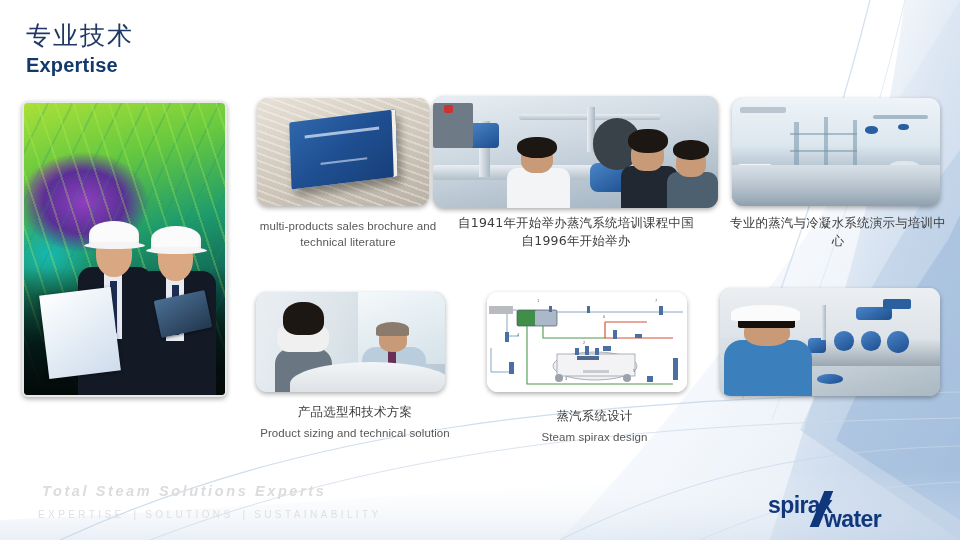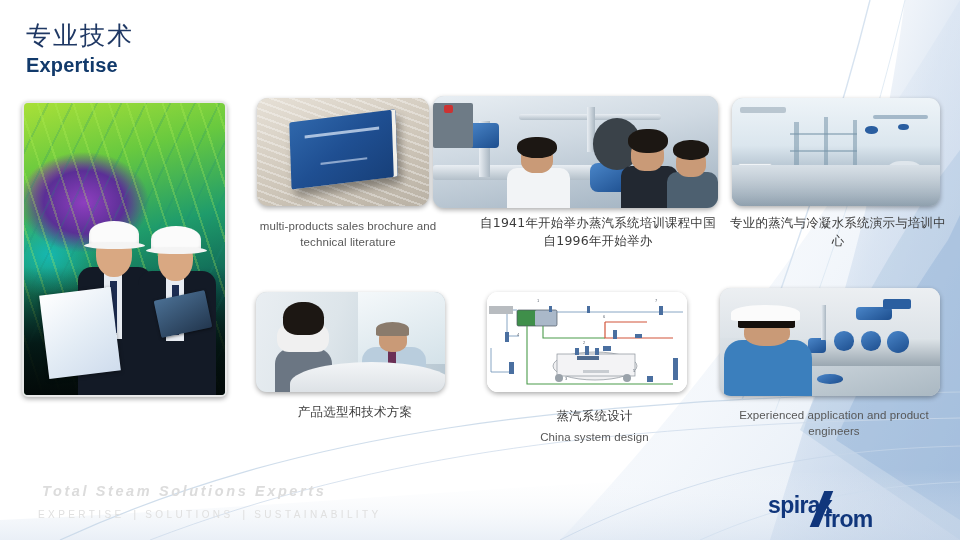--- a/index.html
+++ b/index.html
@@ -131,21 +131,21 @@
   
   .cap { position:absolute; z-index:4; text-align:center; }
   .cap .cn {
     font-family:"DejaVu Sans","Liberation Sans",sans-serif;
     font-size:12.5px; color:#3b3b3b; line-height:1.42; letter-spacing:.2px;
   }
   .cap .en {
     font-size:11.5px; color:#575757; line-height:1.42; margin-top:4px; letter-spacing:.1px;
   }
   #c-book   { left:248px; top:214px; width:200px; }
-  #c-train  { left:480px; top:214px; width:236px; }
+  #c-train  { left:458px; top:214px; width:236px; }
   #c-center { left:726px; top:214px; width:224px; }
   #c-meet   { left:250px; top:403px; width:210px; }
   #c-diag   { left:492px; top:407px; width:205px; }
   #c-eng    { left:718px; top:403px; width:232px; }
 
   
   #footer-tag {
     position:absolute; left:42px; top:483px; z-index:5;
     font-size:14.5px; font-weight:bold; font-style:italic;
     color:#dcdcdc; letter-spacing:2.6px; white-space:nowrap;
@@ -403,38 +403,38 @@
 <div class="cap" id="c-train">
   <div class="cn">自1941年开始举办蒸汽系统培训课程中国自1996年开始举办</div>
 </div>
 
 <div class="cap" id="c-center">
   <div class="cn">专业的蒸汽与冷凝水系统演示与培训中心</div>
 </div>
 
 <div class="cap" id="c-meet">
   <div class="cn">产品选型和技术方案</div>
+  <div class="en">Product sizing and technical solution</div>
 </div>
 
 <div class="cap" id="c-diag">
   <div class="cn">蒸汽系统设计</div>
-  <div class="en">China  system design</div>
+  <div class="en">Steam  spirax design</div>
 </div>
 
 <div class="cap" id="c-eng">
-  <div class="en">Experienced application and product engineers</div>
 </div>
 
 <div id="footer-tag">Total Steam Solutions Experts</div>
 
 <div id="footer-pillars">
   <span>EXPERTISE</span>
   <span class="sep">|</span>
   <span>SOLUTIONS</span>
   <span class="sep">|</span>
   <span>SUSTAINABILITY</span>
 </div>
 
 <div id="logo">
   <span class="lg-spirax">spirax</span>
   <span class="lg-slash"></span>
-  <span class="lg-sarco">from</span>
+  <span class="lg-sarco">water</span>
 </div>
 
 </body></html>

